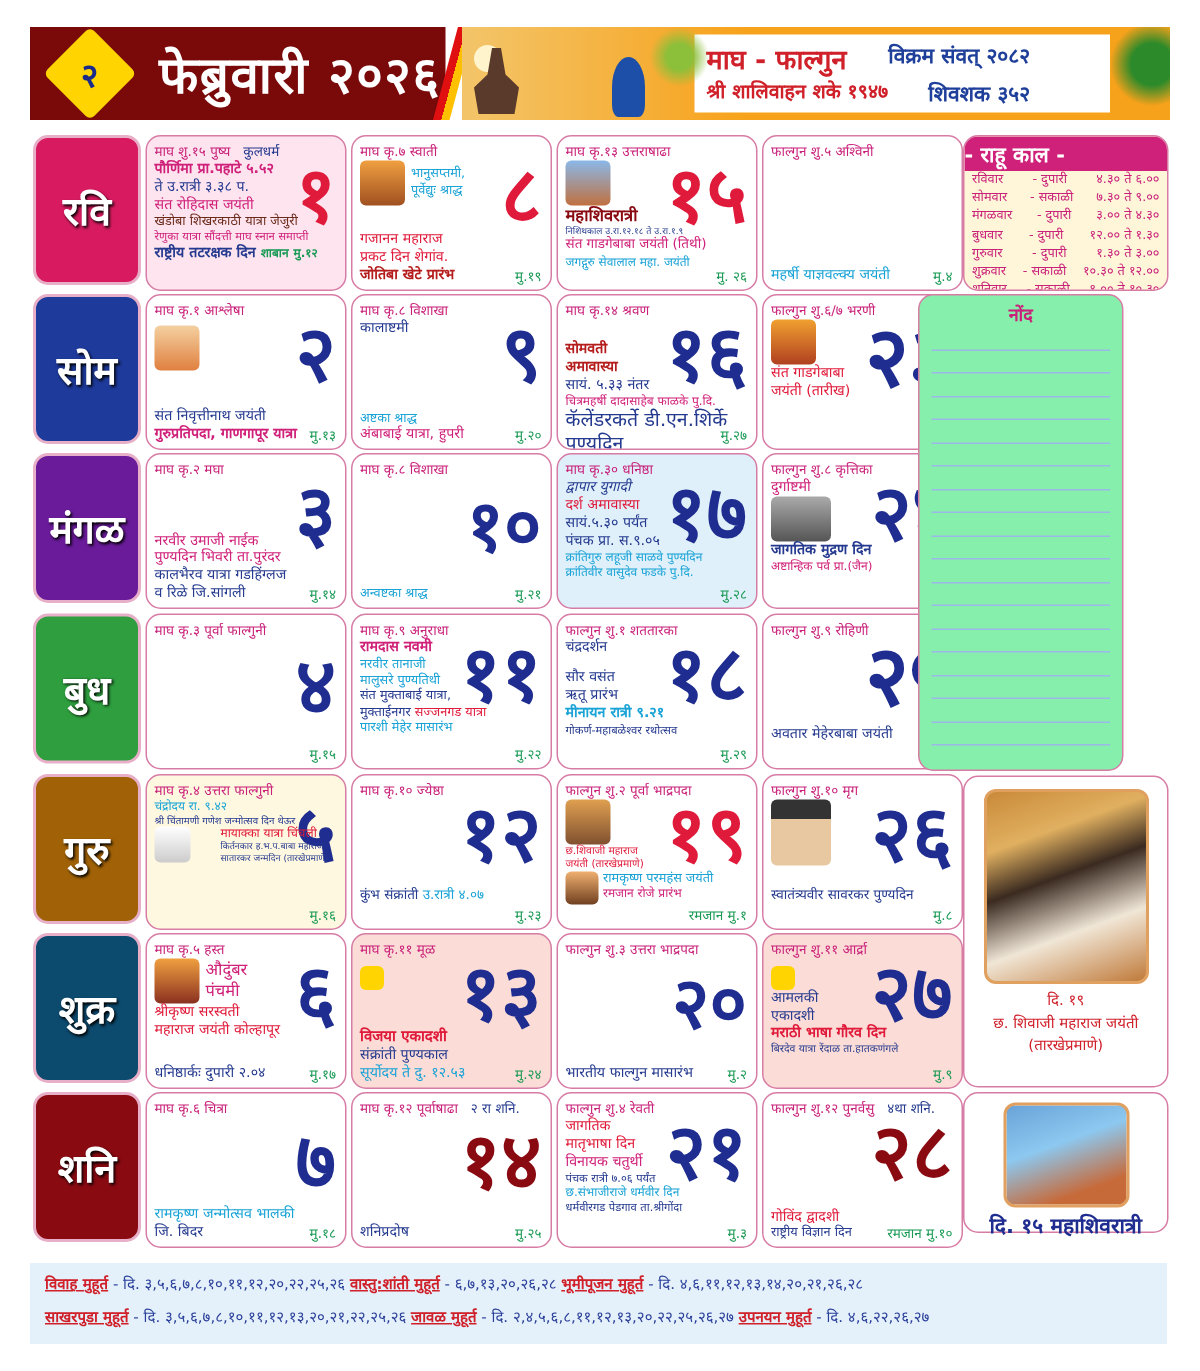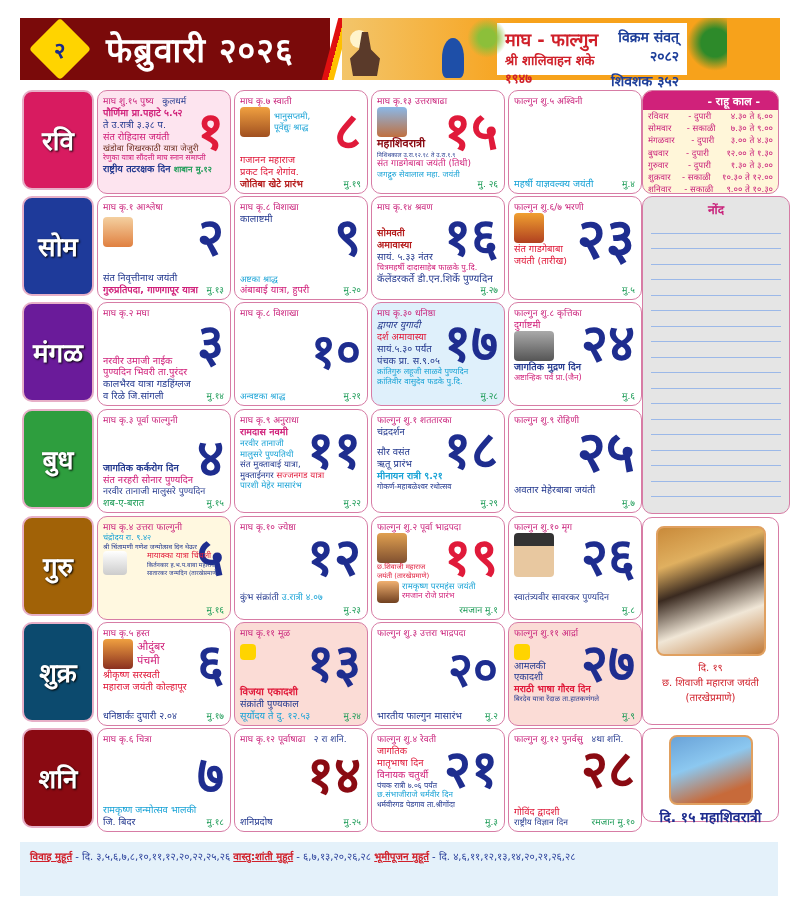--- a/index.html
+++ b/index.html
@@ -9,41 +9,41 @@
 .h-diamond{width:44px;height:44px;background:#ffd400;transform:rotate(45deg);margin-left:18px;border-radius:4px;display:flex;align-items:center;justify-content:center}
 .h-diamond span{transform:rotate(-45deg);color:#1a2a8a;font-weight:bold;font-size:22px}
 .h-month{color:#fff;font-size:34px;font-weight:bold;margin-left:24px;letter-spacing:1px}
 .h-stripe{width:12px;height:62px;background:linear-gradient(90deg,#e01010 50%,#ffc000 50%);transform:skewX(-15deg)}
 .h-right{flex:1;height:62px;background:linear-gradient(90deg,#f3c56a,#f7a21b 40%,#f7a21b);position:relative;display:flex;align-items:center}
 .h-scene{width:155px;height:62px;position:relative}
 .h-sun{position:absolute;left:8px;top:12px;width:18px;height:18px;border-radius:50%;background:#fff4cc}
 .h-rider{position:absolute;left:8px;top:14px;width:30px;height:44px;background:#5a3a2a;clip-path:polygon(40% 0,60% 0,70% 40%,100% 60%,90% 100%,10% 100%,0 60%,30% 40%)}
 .h-peacock{position:absolute;left:100px;top:20px;width:22px;height:40px;background:#1e4fa8;border-radius:50% 50% 20% 20%}
 .h-tree{position:absolute;left:125px;top:0;width:40px;height:40px;background:radial-gradient(circle,#8cbf3a 30%,transparent 70%)}
-.h-box{width:190px;height:52px;background:#fff;display:flex;justify-content:flex-start;padding:4px 8px}
+.h-box{width:277px;height:52px;background:#fff;display:flex;justify-content:flex-start;padding:4px 8px}
 .h-box .l1{color:#d0202a;font-size:18px;font-weight:bold}
 .h-box .l2{color:#d0202a;font-size:13px;font-weight:bold}
 .h-box .r1{color:#1e3f9a;font-size:14px;font-weight:bold;text-align:right}
 .h-box .r2{color:#1e3f9a;font-size:14px;font-weight:bold;text-align:right;margin-top:6px}
 .h-palm{width:40px;height:62px;background:radial-gradient(circle at 70% 40%,#2d8a2a 30%,transparent 60%)}
 .day-label{position:absolute;left:22px;width:72px;height:100px;border-radius:10px;display:flex;align-items:center;justify-content:center;border:2px solid #e7b0c8}
 .day-label span{color:#fff;font-size:26px;font-weight:bold;text-shadow:1px 1px 2px #000}
 .cell{position:absolute;width:134px;height:104px;border:1.5px solid #d77ca5;border-radius:10px;background:#fff;overflow:hidden;padding:3px 5px}
 .cell .tithi{font-size:9px;color:#c9217a;white-space:nowrap}
 .cell .num{position:absolute;right:6px;top:14px;font-size:52px;font-weight:bold;line-height:1}
 .cell .mu{position:absolute;right:6px;bottom:3px;font-size:9px;color:#1a9a55}
 .cell .ev{font-size:9.5px;line-height:1.25;position:relative;z-index:2}
 .cell .evs{position:absolute;left:5px;bottom:3px;width:118px}
 .pic{width:30px;height:30px;border-radius:4px;display:inline-block;vertical-align:middle}
 .red{color:#e01a3a}.blue{color:#1e2d8f}.maroon{color:#8a0a12}
 .pink{color:#d0217a}.cyan{color:#1aa3d6}.dblue{color:#253a8f}.dred{color:#b51c1c}.green{color:#1a9a55}.brown{color:#6a2a1a}
 .rahu{position:absolute;left:642px;top:90px;width:137px;height:104px;border:1.5px solid #d77ca5;border-radius:10px;background:#fff6d9;overflow:hidden}
-.rahu .title{background:#d0217a;color:#fff;text-align:right;font-size:11px;font-weight:bold;padding:2px 18px}
+.rahu .title{background:#d0217a;color:#fff;text-align:left;font-size:14px;font-weight:bold;padding:2px 0}
 .rahu .row{display:flex;justify-content:space-between;font-size:8.5px;color:#c9217a;padding:0 5px;line-height:12.2px}
-.nond{position:absolute;left:642px;top:196px;width:148px;height:318px;border:1.5px solid #d77ca5;border-radius:10px;background:#e5e5e5;padding:4px 8px}
+.nond{position:absolute;left:612px;top:196px;width:137px;height:318px;border:1.5px solid #d77ca5;border-radius:10px;background:#86efac;padding:4px 8px}
 .nond .title{text-align:center;font-size:12px;font-weight:bold;color:#c9217a}
 .nond .line{border-bottom:1px solid #9bb8e8;height:15.5px}
 .side1{position:absolute;left:642px;top:517px;width:137px;height:208px;border:1.5px solid #d77ca5;border-radius:10px;background:#fff;text-align:center;padding-top:8px}
 .shivaji{width:110px;height:130px;margin:0 auto;border-radius:8px;background:linear-gradient(160deg,#c98a3a 0%,#e0b060 25%,#3a2a20 45%,#f0e6d6 70%,#c07a3a 100%);border:2px solid #e0a060}
 .side1 .t{font-size:10px;color:#d0202a;margin-top:4px;line-height:1.5}
 .side2{position:absolute;left:642px;top:728px;width:137px;height:94px;border:1.5px solid #d77ca5;border-radius:10px;background:#fff;text-align:center;padding-top:6px}
 .shiva{width:84px;height:70px;margin:0 auto;border-radius:8px;background:linear-gradient(160deg,#6aa3d8,#8cc8f0 40%,#c76a3a 80%);border:2px solid #e0a060}
 .side2 .t{font-size:14px;color:#1e2d8f;font-weight:bold;margin-top:2px}
 .footer{position:absolute;left:20px;top:842px;width:758px;height:54px;background:#e4f1fa;padding:4px 10px}
 .footer .fl{font-size:10px;line-height:22px;color:#2a3f9a;white-space:nowrap}
@@ -169,21 +169,21 @@
   <div class="mu">मु.२०</div>
 </div>
 <div class="cell" style="left:371px;top:196px">
   <div class="tithi">माघ कृ.१४ श्रवण</div>
   <div class="num blue">१६</div>
   <div style="height:14px"></div>
   <div class="ev dred" style="font-weight:bold">सोमवती</div>
   <div class="ev dred" style="font-weight:bold">अमावास्या</div>
   <div class="ev dblue">सायं. ५.३३ नंतर</div>
   <div class="ev pink" style="font-size:8px">चित्रमहर्षी दादासाहेब फाळके पु.दि.</div>
-  <div class="ev dblue" style="font-size:10px">कॅलेंडरकर्ते डी.एन.शिर्के पुण्यदिन</div>
+  <div class="ev dblue" style="font-size:13px">कॅलेंडरकर्ते डी.एन.शिर्के पुण्यदिन</div>
   <div class="mu">मु.२७</div>
 </div>
 <div class="cell" style="left:508px;top:196px">
   <div class="tithi">फाल्गुन शु.६/७ भरणी</div>
   <div class="num blue" style="font-size:56px">२३</div>
   <span class="pic" style="background:linear-gradient(#f0a030,#b04020)"></span>
   <div class="ev red">संत गाडगेबाबा</div>
   <div class="ev red">जयंती (तारीख)</div>
   <div class="mu">मु.५</div>
 </div>
@@ -224,26 +224,20 @@
   <div class="ev pink">दुर्गाष्टमी</div>
   <span class="pic" style="width:40px;background:linear-gradient(#aaa,#555)"></span>
   <div class="ev dblue" style="font-weight:bold">जागतिक मुद्रण दिन</div>
   <div class="ev pink" style="font-size:8px">अष्टान्हिक पर्व प्रा.(जैन)</div>
   <div class="mu">मु.६</div>
 </div>
 
 <div class="cell" style="left:97px;top:409px">
   <div class="tithi">माघ कृ.३ पूर्वा फाल्गुनी</div>
   <div class="num blue" style="top:22px">४</div>
-  <div class="evs">
-      <div class="ev dblue" style="font-weight:bold">जागतिक कर्करोग दिन</div>
-      <div class="ev pink">संत नरहरी सोनार पुण्यदिन</div>
-      <div class="ev dblue" style="font-size:9px">नरवीर तानाजी मालुसरे पुण्यदिन</div>
-      <div class="ev green">शब-ए-बरात</div>
-    </div>
   <div class="mu">मु.१५</div>
 </div>
 <div class="cell" style="left:234px;top:409px">
   <div class="tithi">माघ कृ.९ अनुराधा</div>
   <div class="num blue">११</div>
   <div class="ev pink" style="font-weight:bold">रामदास नवमी</div>
   <div class="ev cyan" style="font-size:8.5px">नरवीर तानाजी</div>
   <div class="ev cyan" style="font-size:8.5px">मालुसरे पुण्यतिथी</div>
   <div class="ev dblue" style="font-size:8.5px">संत मुक्ताबाई यात्रा,</div>
   <div class="ev dblue" style="font-size:8.5px"><span>मुक्ताईनगर</span> <span class="red">सज्जनगड यात्रा</span></div>
@@ -470,13 +464,14 @@
   <div class="t" style="margin-top:0">छ. शिवाजी महाराज जयंती</div>
   <div class="t" style="margin-top:0">(तारखेप्रमाणे)</div>
 </div>
 <div class="side2">
   <div class="shiva"></div>
   <div class="t">दि. १५ महाशिवरात्री</div>
 </div>
 
 <div class="footer">
   <div class="fl"><span class="k">विवाह मुहूर्त</span><span> - दि. ३,५,६,७,८,१०,११,१२,२०,२२,२५,२६ </span><span class="k">वास्तु:शांती मुहूर्त</span><span> - ६,७,१३,२०,२६,२८ </span><span class="k">भूमीपूजन मुहूर्त</span><span> - दि. ४,६,११,१२,१३,१४,२०,२१,२६,२८</span></div>
+  <div class="fl"><span class="k">साखरपुडा मुहूर्त</span><span> - दि. ३,५,६,७,८,१०,११,१२,१३,२०,२१,२२,२५,२६ </span><span class="k">जावळ मुहूर्त</span><span> - दि. २,४,५,६,८,११,१२,१३,२०,२२,२५,२६,२७ </span><span class="k">उपनयन मुहूर्त</span><span> - दि. ४,६,२२,२६,२७</span></div>
 </div>
 
 </body></html>

